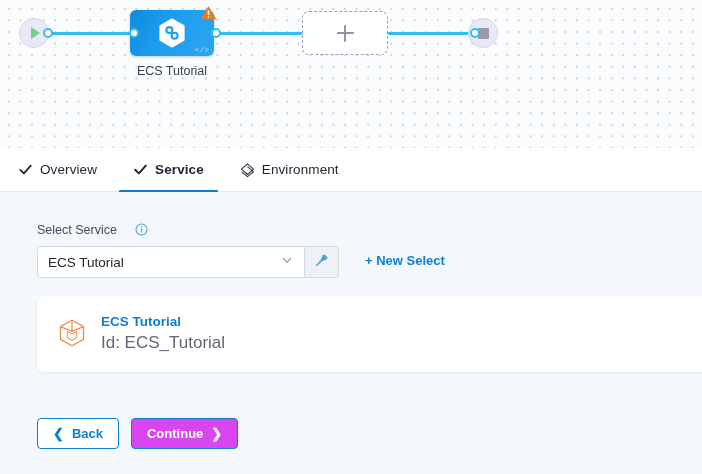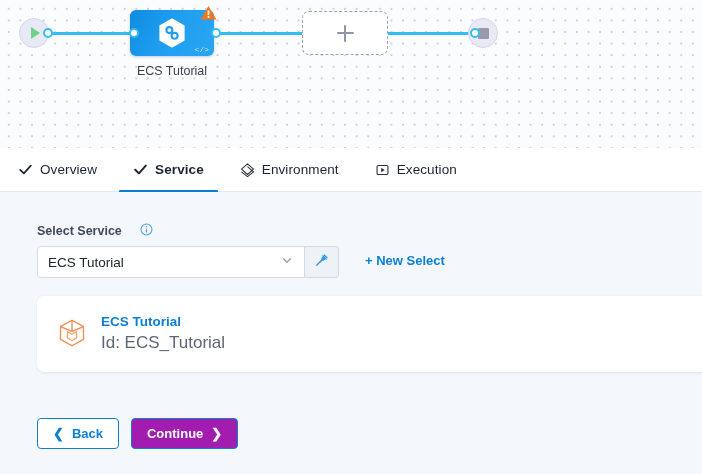--- a/index.html
+++ b/index.html
@@ -197,24 +197,23 @@
     left: 0; top: 192px;
     width: 702px;
     height: 282px;
     background: #f4f8fc;
   }
 
   .field-label {
     position: absolute;
     left: 37px; top: 223px;
     display: flex;
-    align-items: center;
     gap: 18px;
     font-size: 12.5px;
-    font-weight: bold;
+    font-weight: normal;
     color: #41495c;
   }
 
   .select-row {
     position: absolute;
     left: 37px; top: 246px;
     display: flex;
     align-items: stretch;
   }
   .select-box {
@@ -299,21 +298,21 @@
     font-weight: bold;
     cursor: pointer;
     user-select: none;
   }
   .btn-back {
     background: #ffffff;
     border: 1px solid #0b7fd4;
     color: #0b7fd4;
   }
   .btn-continue {
-    background: #a21caf;
+    background: #d946ef;
     border: 1px solid #0b7fd4;
     color: #ffffff;
   }
   .chev { font-size: 13px; line-height: 1; font-weight: bold; }
 </style>
 </head>
 <body>
 
 <div id="app">
 
@@ -388,29 +387,20 @@
         <svg viewBox="0 0 16 16" width="16" height="16">
           <g fill="none" stroke="#2b3240" stroke-width="1.15" stroke-linejoin="round">
             <path d="M8 1.4 L14.4 7.1 L8 12.8 L1.6 7.1 Z"></path>
             <path d="M8 4.3 L14.4 10 L8 15.1 L1.6 10"></path>
           </g>
         </svg>
       </span>
       <span class="tab-label">Environment</span>
     </div>
 
-    <div class="tab">
-      <span class="tab-ico">
-        <svg viewBox="0 0 16 16" width="16" height="16">
-          <rect x="2.2" y="3.2" width="11.6" height="9.6" rx="1.4" fill="none" stroke="#2b3240" stroke-width="1.2"></rect>
-          <path d="M6.6 5.7 L10.4 8 L6.6 10.3 Z" fill="#2b3240"></path>
-        </svg>
-      </span>
-      <span class="tab-label">Execution</span>
-    </div>
 
   </div>
 
   <div class="content"></div>
 
   <div class="field-label">
     <span>Select Service</span>
     <span>
       <svg viewBox="0 0 14 14" width="13" height="13">
         <circle cx="7" cy="7" r="5.9" fill="none" stroke="#4a9fe0" stroke-width="1.1"></circle>

